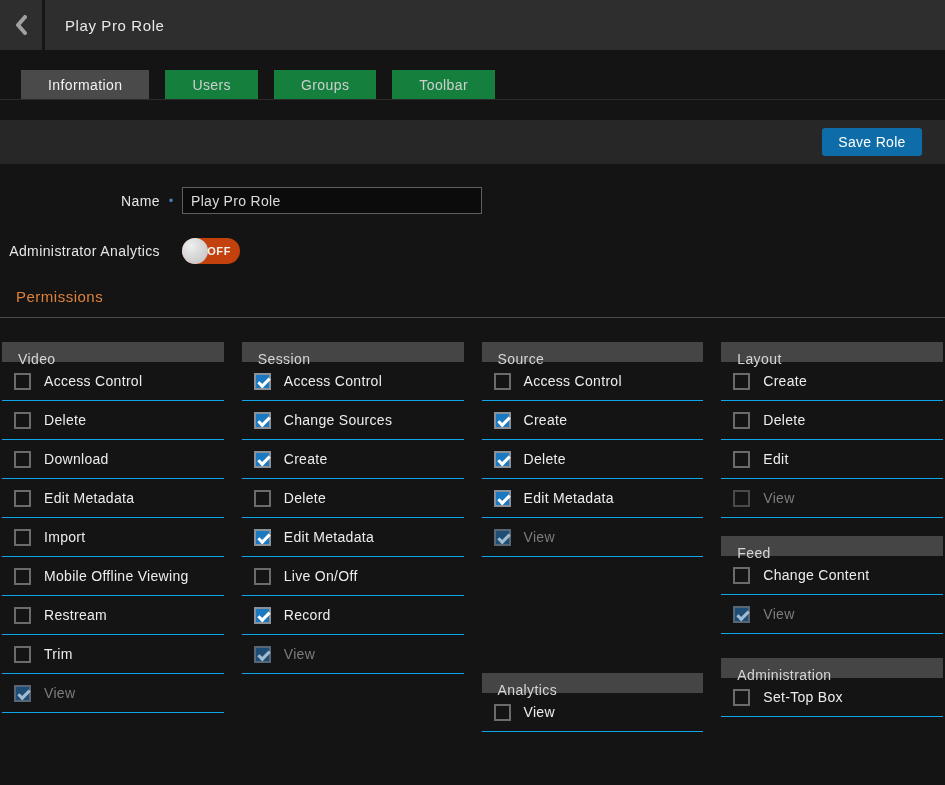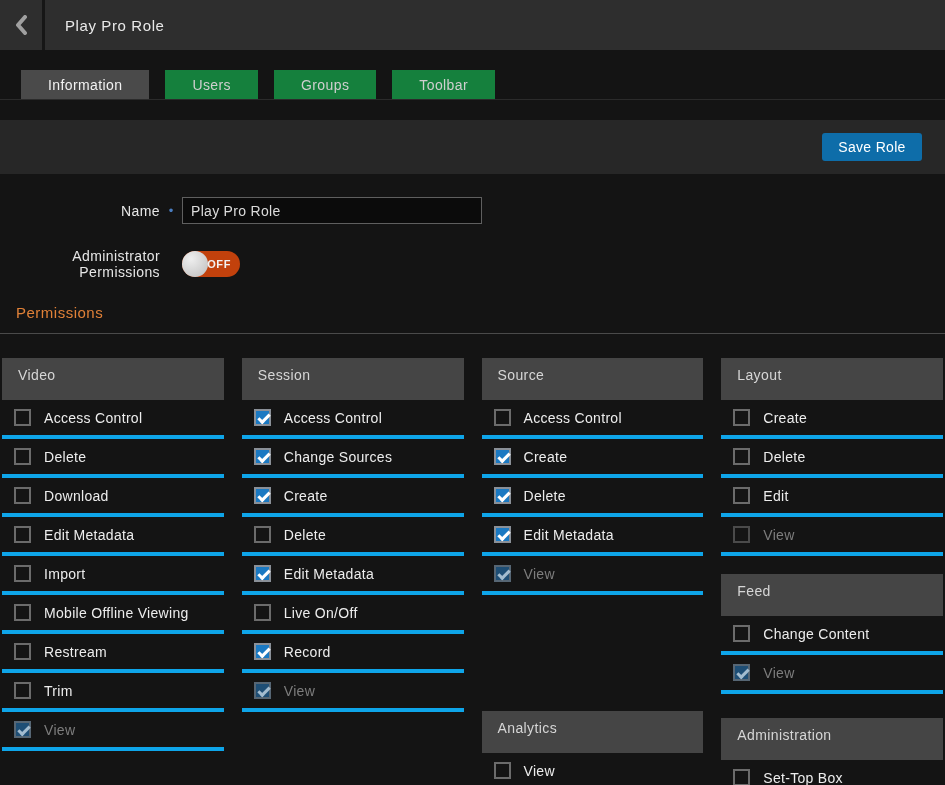--- a/index.html
+++ b/index.html
@@ -34,21 +34,21 @@
   }
   .tab {
     height:29px; display:flex; align-items:center; justify-content:center;
     background:#15803d; color:#cfcfcf; font-size:14px; letter-spacing:0.4px;
     padding:0 27px; cursor:pointer;
   }
   .tab.active { background:#4a4a4a; color:#f2f2f2; }
 
   
   .action-strip {
-    margin-top:20px; height:54px; background:#272727;
+    margin-top:20px; height:44px; background:#272727;
     display:flex; align-items:center; justify-content:flex-end;
     padding-right:23px;
   }
   .save-btn {
     width:100px; height:28px; background:#0e6da9; color:#fff;
     border:none; border-radius:3px; font-size:14px; letter-spacing:0.3px;
     font-family:"Liberation Sans", sans-serif; cursor:pointer;
   }
 
   
@@ -89,26 +89,26 @@
   }
   .perm-divider {
     margin-top:12px; border-bottom:1px solid #4a4a4a;
   }
   .perm-grid {
     display:grid; grid-template-columns:repeat(4, 1fr);
     column-gap:18px; padding:24px 2px 0 2px;
   }
   .perm-col { display:flex; flex-direction:column; }
   .group-header {
-    height:42px; line-height:35px; background:#454545; color:#d6d6d6;
+    height:20px; line-height:35px; background:#454545; color:#d6d6d6;
     font-size:14px; letter-spacing:0.4px; padding-left:16px;
   }
   .perm-row {
     height:39px; display:flex; align-items:center; gap:13px;
-    padding-left:12px; border-bottom:4px solid #0ea5e9;
+    padding-left:12px; border-bottom:1px solid #0ea5e9;
   }
   .perm-row .label { font-size:14px; color:#ededed; letter-spacing:0.3px; }
   .perm-row.disabled .label { color:#7d7d7d; }
 
   .checkbox {
     position:relative; width:17px; height:17px; flex:0 0 17px;
     border:2px solid #6b6b6b; background:transparent; cursor:pointer;
   }
   .checkbox.checked { background:#1b79c2; border-color:#8a9098; }
   .checkbox.checked::after {
@@ -151,21 +151,21 @@
 
 <div class="form-area">
   <div class="form-row">
     <div class="form-label">Name</div>
     <div class="req-dot">•</div>
     <div>
       <input class="name-input" type="text" value="Play Pro Role" style="">
     </div>
   </div>
   <div class="form-row">
-    <div class="form-label">Administrator Permissions</div>
+    <div class="form-label">Administrator Analytics</div>
     <div></div>
     <div>
       <div class="toggle">
         <span class="toggle-knob"></span>
         <span class="toggle-label">OFF</span>
       </div>
     </div>
   </div>
 </div>
 

